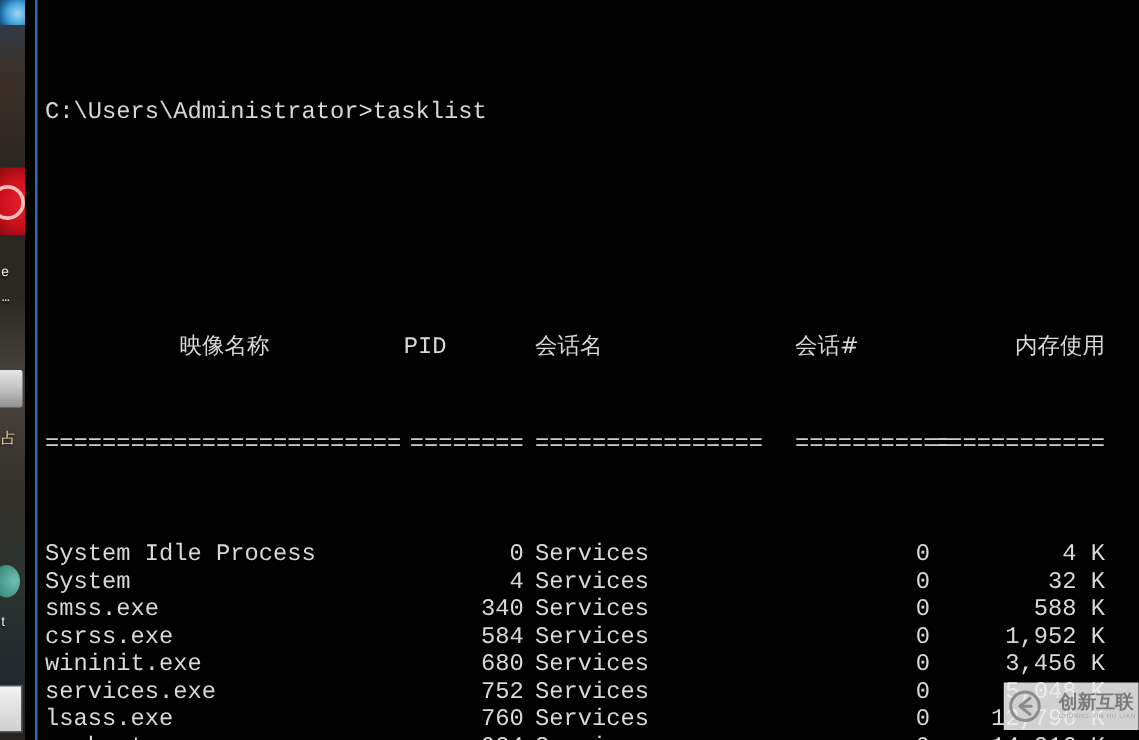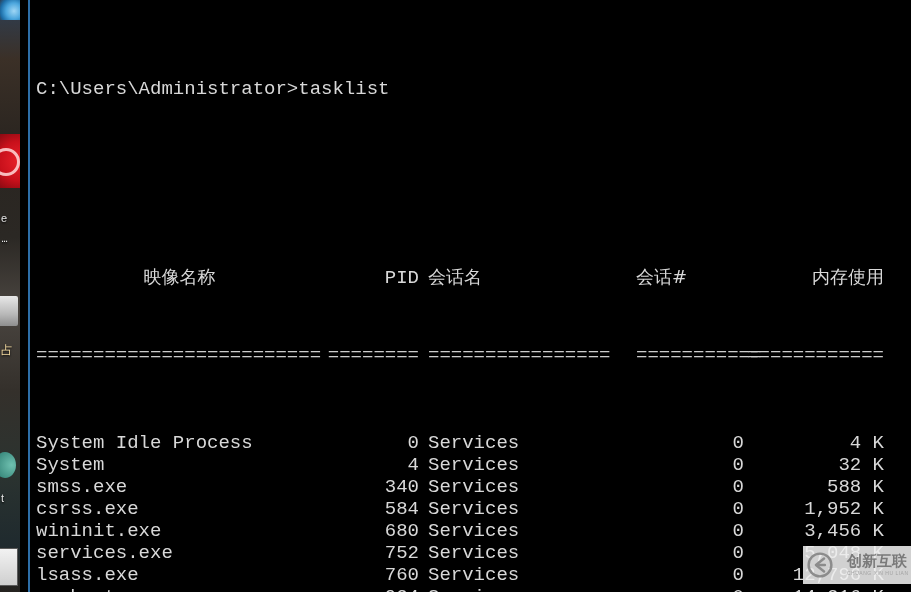--- a/index.html
+++ b/index.html
@@ -120,21 +120,21 @@
     height: 22px;
     white-space: pre;
   }
   .c-name { display:inline-block; width: 287px; }
   .c-pid  { display:inline-block; width: 96px;  text-align: right; }
   .c-sess { display:inline-block; width: 208px; padding-left: 9px; }
   .c-num  { display:inline-block; width: 108px; text-align: right; }
   .c-mem  { display:inline-block; width: 140px; text-align: right; }
 
   .hdr-name { display:inline-block; width: 287px; text-align: center; }
-  .hdr-pid  { display:inline-block; width: 96px;  text-align: right; }
+  .hdr-pid  { display:inline-block; width: 96px;  text-align: left; }
   .hdr-sess { display:inline-block; width: 208px; padding-left: 9px; }
   .hdr-num  { display:inline-block; width: 108px; text-align: left; }
   .hdr-mem  { display:inline-block; width: 140px; text-align: right; margin-top: 10px; }
 
   .cjk { font-family: "DejaVu Sans", "Liberation Sans", sans-serif; font-size: 18px; }
 
   
   #url-watermark {
     position: absolute;
     left: 598px;

